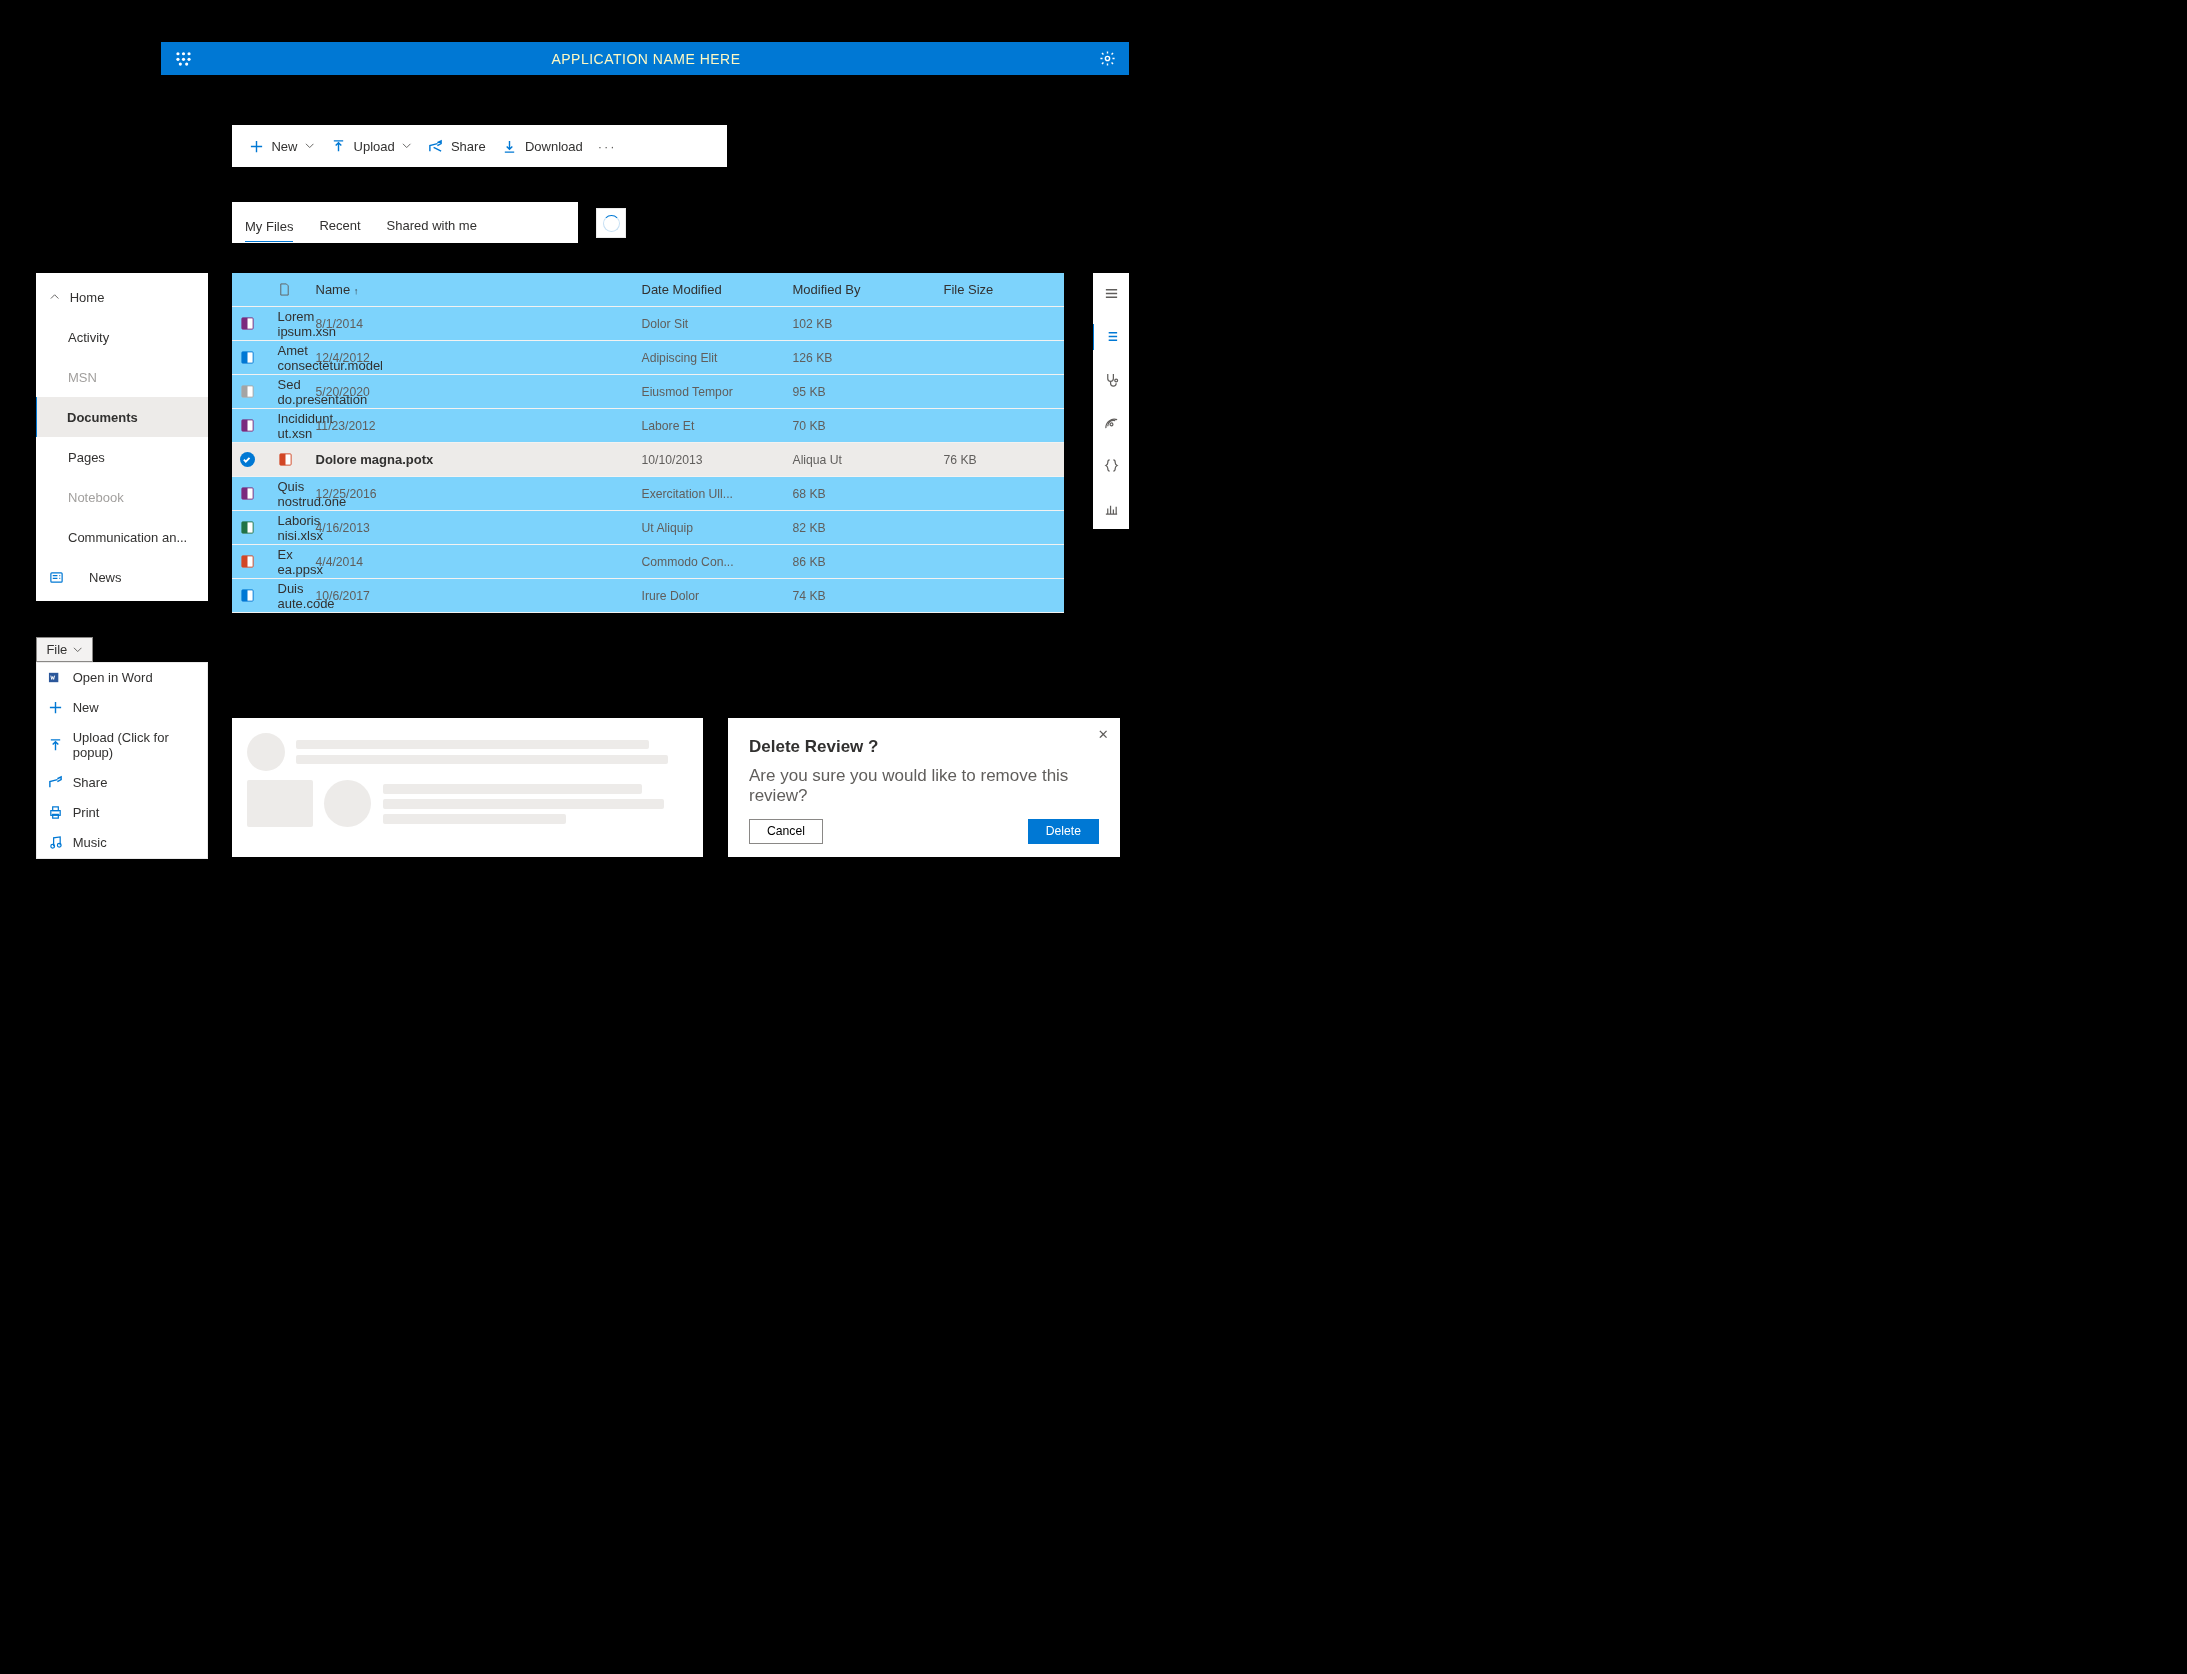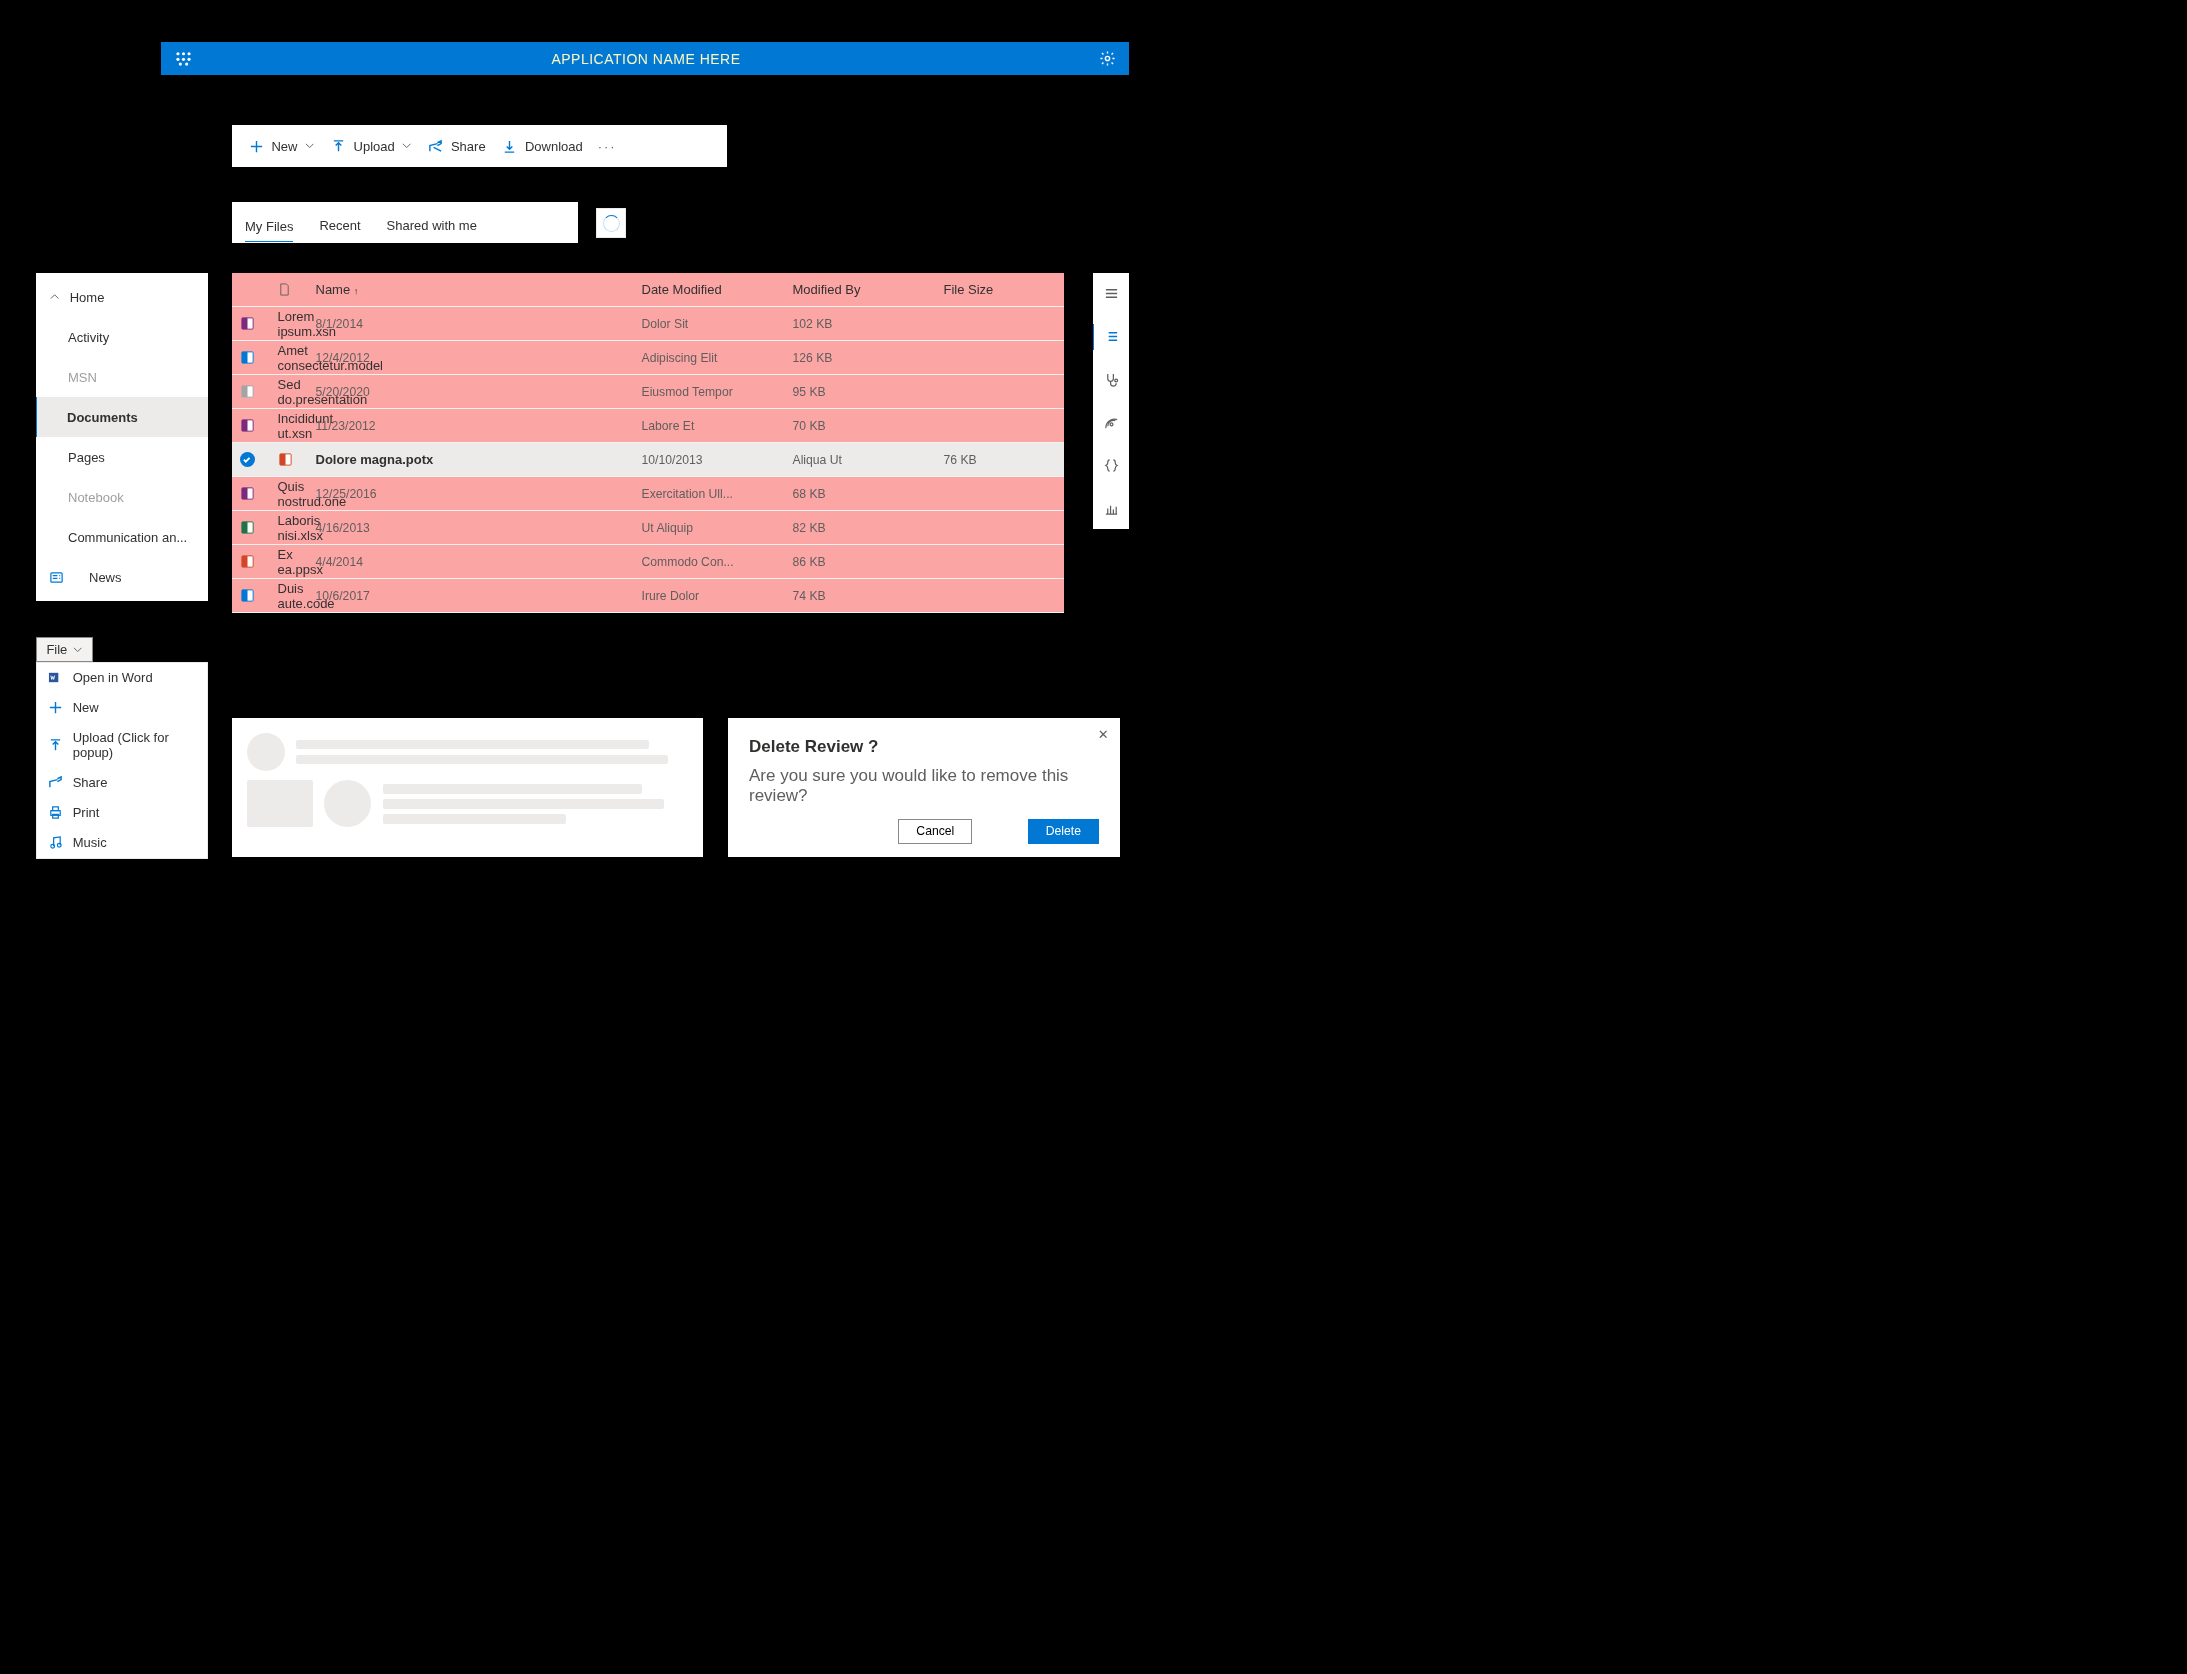--- a/index.html
+++ b/index.html
@@ -31,21 +31,21 @@
   
   .nav { position: absolute; left: 36px; top: 273px; width: 172px; background: #fff; padding: 4px 0; }
   .nav-item { display: flex; align-items: center; height: 40px; padding: 0 13px; gap: 9.4px; cursor: pointer; color:#323130; }
   .nav-item.indent { padding-left: 32px; }
   .nav-item.dim { color: #a19f9d; }
   .nav-item.active { background: #edebe9; font-weight: 600; border-left: 1.9px solid #0078d4; padding-left: 30px; }
   .nav-item .chev-up { color:#605e5c; }
   .nav-news { display:flex; align-items:center; height:40px; padding:0 13px; gap:25px; cursor:pointer; }
 
   
-  .filetable { position: absolute; left: 232px; top: 273px; width: 832px; background: #fca5a5; }
+  .filetable { position: absolute; left: 232px; top: 273px; width: 832px; background: #7dd3fc; }
   .ft-head, .ft-row { display: grid; grid-template-columns: 38px 38px 1fr 151px 151px 113px; align-items: center; height: 34px; padding: 0 7.5px; border-bottom: 0.9px solid #f3f2f1; }
   .ft-head { color:#323130; font-weight:400; }
   .ft-head .sort { font-size:9.4px; }
   .ft-row { cursor: pointer; color:#323130; }
   .ft-row.sel { background: #edebe9; font-weight:600; }
   .ft-row .meta { color:#605e5c; font-size:12.2px; font-weight:400;}
   .ft-row.sel .meta{ color:#605e5c; }
   .filecheck { width:15px; height:15px; border-radius:50%; background:#0078d4; display:none; align-items:center; justify-content:center; }
   .ft-row.sel .filecheck{ display:flex; }
   .filecheck svg{ width:9.4px; height:9.4px; }
@@ -68,21 +68,21 @@
   .sh-row { display:flex; gap:11.3px; align-items:center; margin-bottom:9.4px; }
   .sh-circle{ border-radius:50%; background:#edebe9; }
   .sh-bar{ background:#edebe9; height:9.4px; border-radius:1.9px; }
   .sh-lines{ flex:1; display:flex; flex-direction:column; gap:5.6px; }
 
   
   .dialog { position:absolute; left:728px; top:718px; width:392px; height:139px; background:#fff; padding: 19px 21px 13px; display:flex; flex-direction:column; box-shadow:0 1.9px 7.5px rgba(0,0,0,.15);}
   .dialog .close { position:absolute; top:9.4px; right:11.3px; cursor:pointer; color:#605e5c; font-size:13px;}
   .dialog h3 { font-size:17px; font-weight:700; margin-bottom:9.4px; }
   .dialog p { font-size:17px; color:#605e5c; }
-  .dialog-actions { margin-top:auto; display:flex; justify-content:flex-end; gap:7.5px; }
+  .dialog-actions { margin-top:auto; display:flex; justify-content:space-between; gap:7.5px; }
   .btn { padding: 4.7px 17px; font-size:12.2px; cursor:pointer; border:0.9px solid #8a8886; background:#fff; }
   .btn.primary { background:#0078d4; border-color:#0078d4; color:#fff;margin-left:48px; }
 
   svg { display:block; }
 </style>
 </head>
 <body>
 
 <div class="appbar">
   <span class="waffle">

